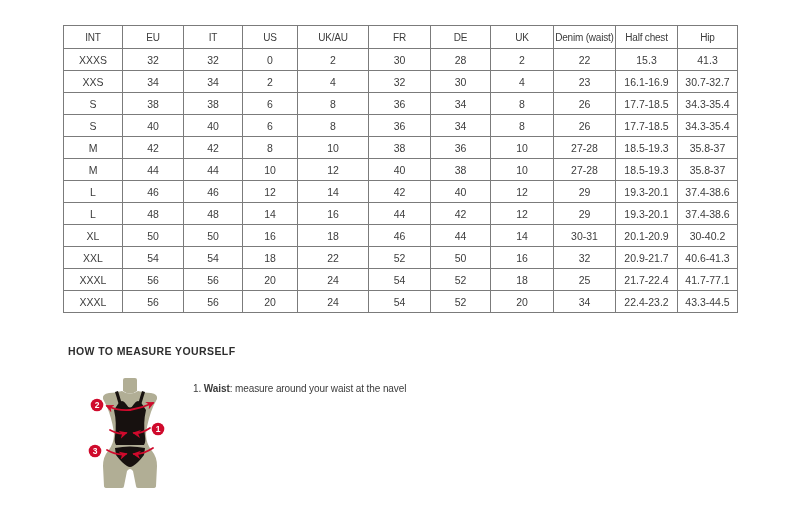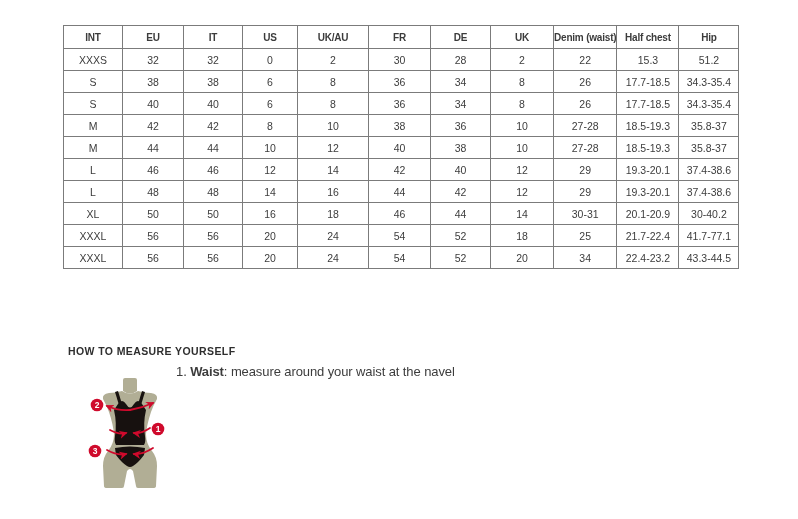--- a/index.html
+++ b/index.html
@@ -10,31 +10,31 @@
   .page{position:absolute;inset:0;}
   
   table.size-table{
     position:absolute;left:63px;top:25px;
     border-collapse:collapse;table-layout:fixed;background:#fff;
   }
   table.size-table th,table.size-table td{
     border:1px solid #7b7b7b;text-align:center;vertical-align:middle;
     color:#3c3c3c;padding:0;white-space:nowrap;overflow:hidden;
   }
-  table.size-table th{font-weight:700;font-size:10px;height:22px;letter-spacing:-.2px;}
+  table.size-table th{font-weight:400;font-size:10px;height:22px;letter-spacing:-.2px;}
   table.size-table td{font-size:10.5px;height:21px;}
   
   .measure-title{
     position:absolute;left:68px;top:345px;
     font-size:10.5px;font-weight:700;color:#2e2e2e;letter-spacing:.4px;
   }
   .figure-wrap{position:absolute;left:85px;top:378px;width:100px;height:112px;}
   ol.steps{
-    position:absolute;left:176px;top:362px;margin:0;padding:0;list-style:none;
-    font-size:13px;color:#3c3c3c;letter-spacing:-.1px;
+    position:absolute;left:176px;top:362px;margin:17px;padding:0;list-style:none;
+    font-size:10px;color:#3c3c3c;letter-spacing:-.1px;
   }
   ol.steps li{line-height:19.4px;white-space:nowrap;}
   ol.steps .step-term{font-weight:700;}
   .badge-num{font-size:8.5px;font-weight:700;}
 </style>
 </head>
 <body>
 
 <div class="page">
 
@@ -72,21 +72,34 @@
           <td>XXXS</td>
           <td>32</td>
           <td>32</td>
           <td>0</td>
           <td>2</td>
           <td>30</td>
           <td>28</td>
           <td>2</td>
           <td>22</td>
           <td>15.3</td>
-          <td>51.2</td>
+          <td>41.3</td>
+        </tr>
+        <tr>
+          <td>XXS</td>
+          <td>34</td>
+          <td>34</td>
+          <td>2</td>
+          <td>4</td>
+          <td>32</td>
+          <td>30</td>
+          <td>4</td>
+          <td>23</td>
+          <td>16.1-16.9</td>
+          <td>30.7-32.7</td>
         </tr>
         <tr>
           <td>S</td>
           <td>38</td>
           <td>38</td>
           <td>6</td>
           <td>8</td>
           <td>36</td>
           <td>34</td>
           <td>8</td>
@@ -164,20 +177,33 @@
           <td>50</td>
           <td>50</td>
           <td>16</td>
           <td>18</td>
           <td>46</td>
           <td>44</td>
           <td>14</td>
           <td>30-31</td>
           <td>20.1-20.9</td>
           <td>30-40.2</td>
+        </tr>
+        <tr>
+          <td>XXL</td>
+          <td>54</td>
+          <td>54</td>
+          <td>18</td>
+          <td>22</td>
+          <td>52</td>
+          <td>50</td>
+          <td>16</td>
+          <td>32</td>
+          <td>20.9-21.7</td>
+          <td>40.6-41.3</td>
         </tr>
         <tr>
           <td>XXXL</td>
           <td>56</td>
           <td>56</td>
           <td>20</td>
           <td>24</td>
           <td>54</td>
           <td>52</td>
           <td>18</td>

